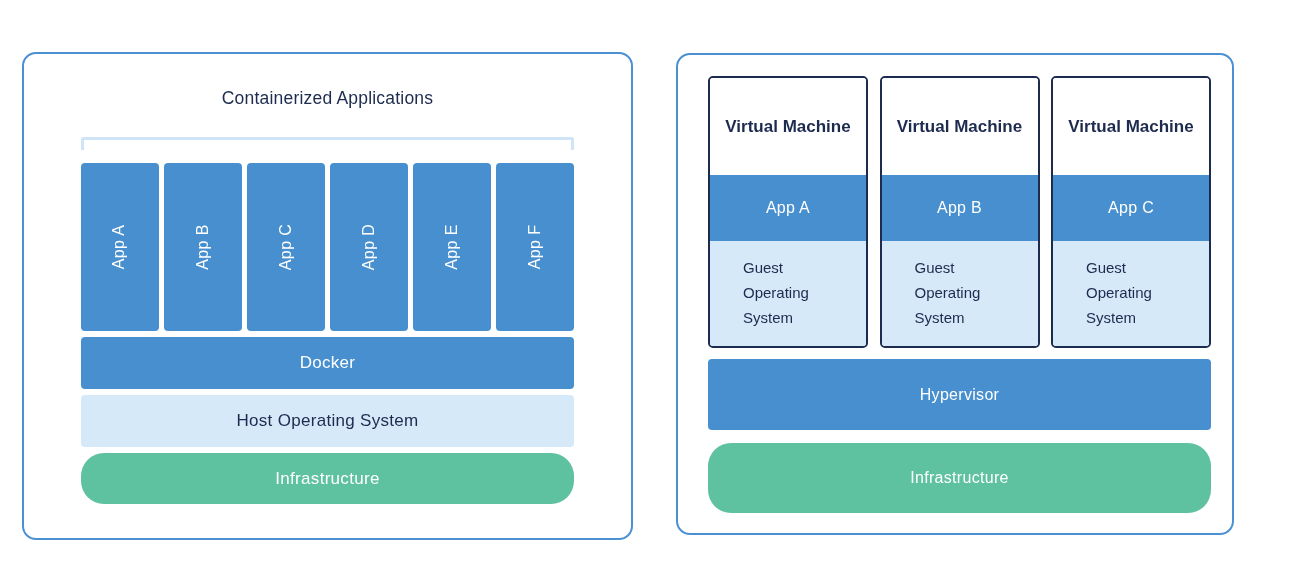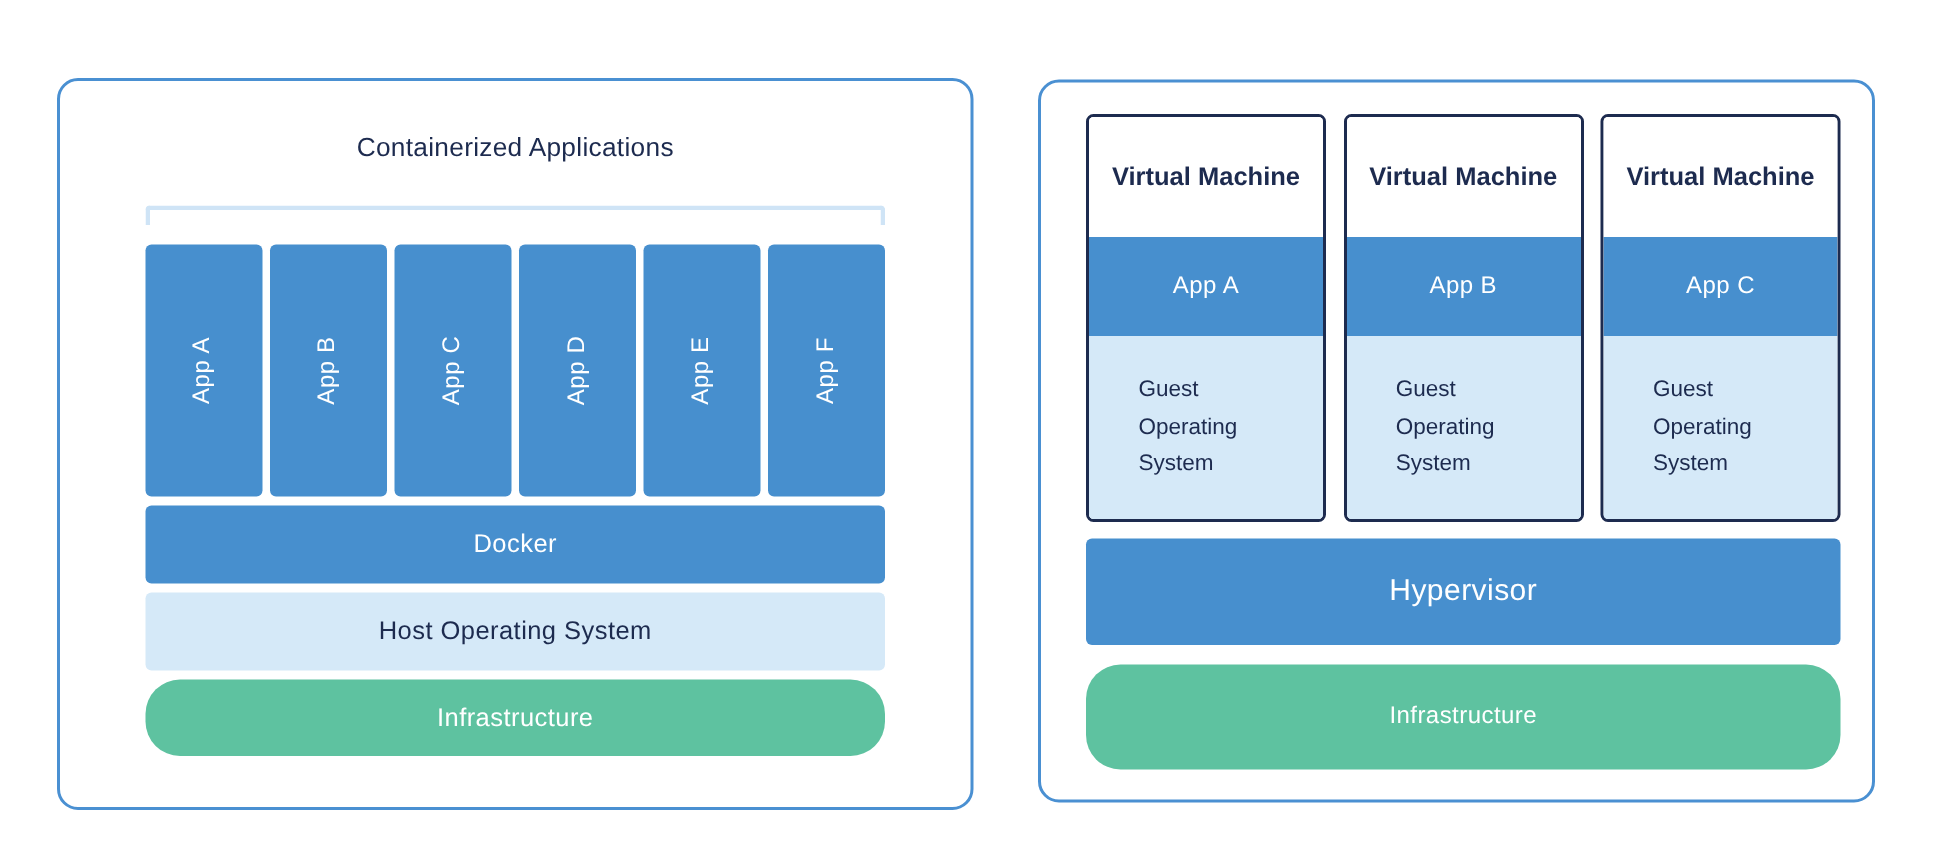--- a/index.html
+++ b/index.html
@@ -14,21 +14,20 @@
     height: 571px;
     background: #ffffff;
     overflow: hidden;
   }
   .panel {
     position: absolute;
     background: #ffffff;
     border: 2px solid #4a90d2;
     border-radius: 14px;
     box-sizing: border-box;
-    margin-left: 16px;
   }
   #left-panel  { left: 22px;  top: 52px; width: 611px; height: 488px; }
   #right-panel { left: 676px; top: 53px; width: 558px; height: 482px; }
 
   .panel-title {
     position: absolute;
     top: 34px;
     left: 0;
     width: 100%;
     text-align: center;
@@ -99,21 +98,21 @@
     height: 100%;
     box-sizing: border-box;
     border: 2px solid #1d2b4f;
     border-radius: 5px;
     background: #ffffff;
     display: flex;
     flex-direction: column;
     overflow: hidden;
   }
   .vm-header {
-    height: 80px;
+    height: 97px;
     display: flex;
     align-items: center;
     justify-content: center;
     font-size: 17px;
     font-weight: bold;
     color: #1d2b4f;
     background: #ffffff;
   }
   .vm-app {
     height: 66px;
@@ -129,21 +128,21 @@
     flex: 1;
     background: #d5e9f8;
     color: #1d2b4f;
     display: flex;
     align-items: center;
     justify-content: center;
     font-size: 15px;
     line-height: 1.65;
   }
   .vm-guest span { display: inline-block; max-width: 90px; }
-  #layer-hyper   { top: 304px; height: 71px; font-size: 20px; }
+  #layer-hyper   { top: 304px; height: 71px; font-size: 16px; }
   #layer-infra-r { top: 388px; height: 70px; font-size: 16px; }
 </style>
 </head>
 <body>
 
 <div id="canvas">
 
   <div class="panel" id="left-panel">
     <div class="panel-title">Containerized Applications</div>
 

